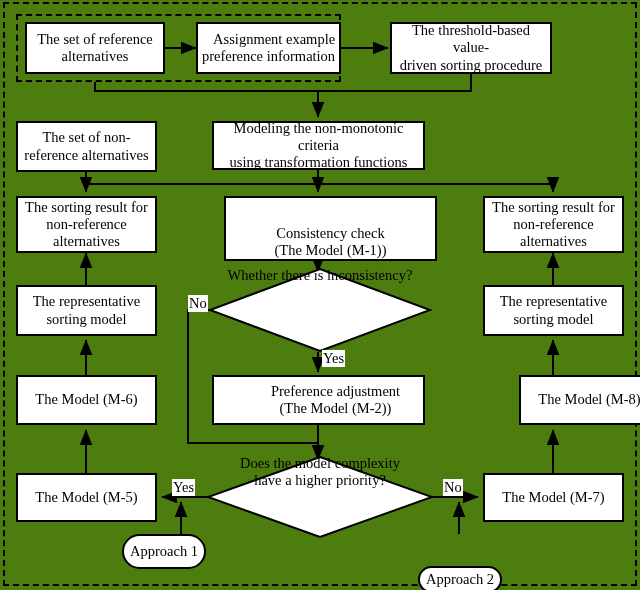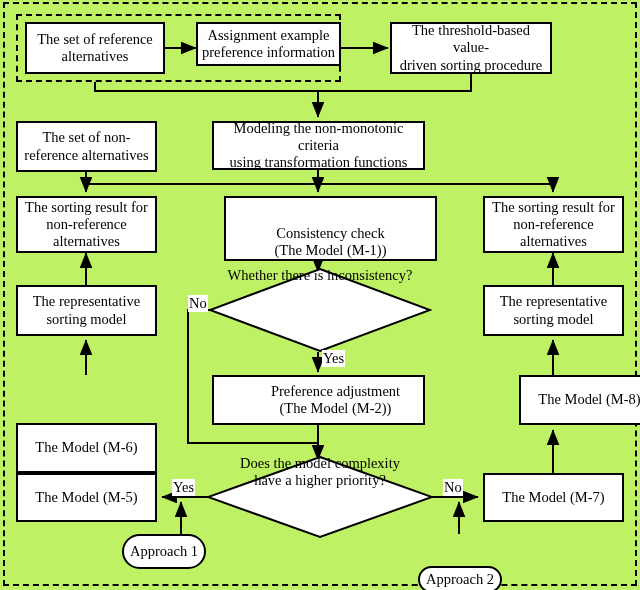--- a/index.html
+++ b/index.html
@@ -4,21 +4,21 @@
 <style>
   html, body {
     margin: 0;
     padding: 0;
     background: #ffffff;
   }
   #root {
     position: relative;
     width: 640px;
     height: 590px;
-    background: #bef264;
+    background: #4d7c0f;
     font-family: "Liberation Serif", "DejaVu Serif", serif;
     overflow: hidden;
   }
   #svg-layer {
     position: absolute;
     left: 0;
     top: 0;
     width: 640px;
     height: 590px;
   }
@@ -143,21 +143,21 @@
       <line x1="553" y1="375" x2="553" y2="340" marker-end="url(#arrow)"></line>
       <line x1="553" y1="285" x2="553" y2="253" marker-end="url(#arrow)"></line>
     </g>
   </svg>
 
   <div class="node fs16" style="left:25px; top:22px; width:140px; height:52px;">
     <span class="node-text">The set of reference
 alternatives</span>
   </div>
 
-  <div class="node fs16" style="left:196px; top:22px; width:145px; height:44px;">
+  <div class="node fs16" style="left:196px; top:22px; width:145px; height:52px;text-align:right;">
     <span class="node-text">Assignment example
 preference information</span>
   </div>
 
   <div class="node fs16" style="left:16px; top:121px; width:141px; height:51px;">
     <span class="node-text">The set of non-
 reference alternatives</span>
   </div>
 
   <div class="node fs16" style="left:390px; top:22px; width:162px; height:52px;">
@@ -190,21 +190,21 @@
   <div class="node fs16" style="left:16px; top:285px; width:141px; height:51px;">
     <span class="node-text">The representative
 sorting model</span>
   </div>
 
   <div class="node fs16" style="left:483px; top:285px; width:141px; height:51px;">
     <span class="node-text">The representative
 sorting model</span>
   </div>
 
-  <div class="node fs16" style="left:16px; top:375px; width:141px; height:50px;margin-top:48px;">
+  <div class="node fs16" style="left:16px; top:375px; width:141px; height:50px;">
     <span class="node-text">The Model (M-6)</span>
   </div>
 
   <div class="node fs16" style="left:212px; top:375px; width:213px; height:50px;padding-left:34px;">
     <span class="node-text">Preference adjustment
 (The Model (M-2))</span>
   </div>
 
   <div class="node fs16" style="left:483px; top:375px; width:141px; height:50px;margin-left:36px;">
     <span class="node-text">The Model (M-8)</span>

